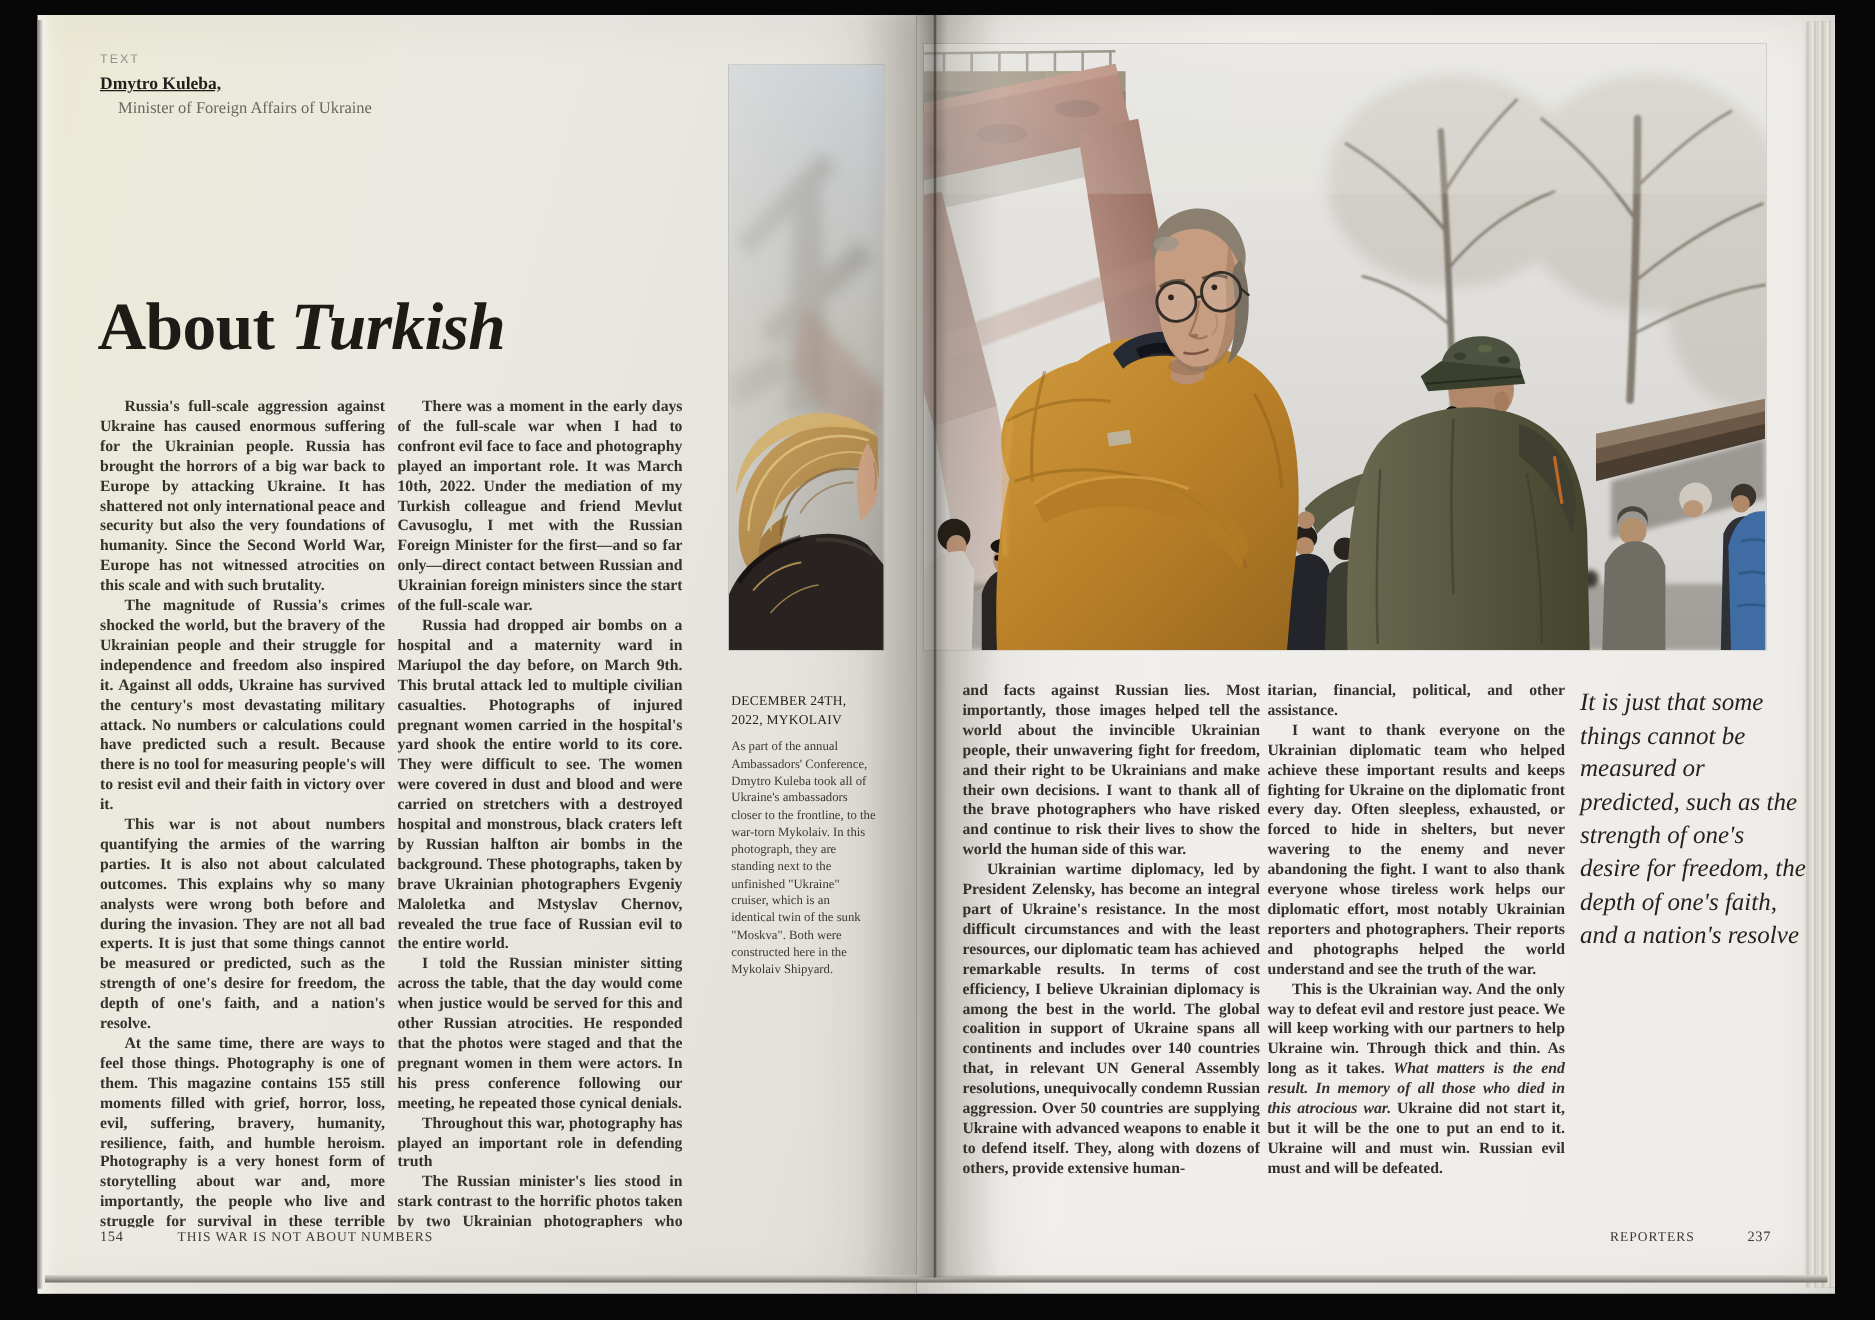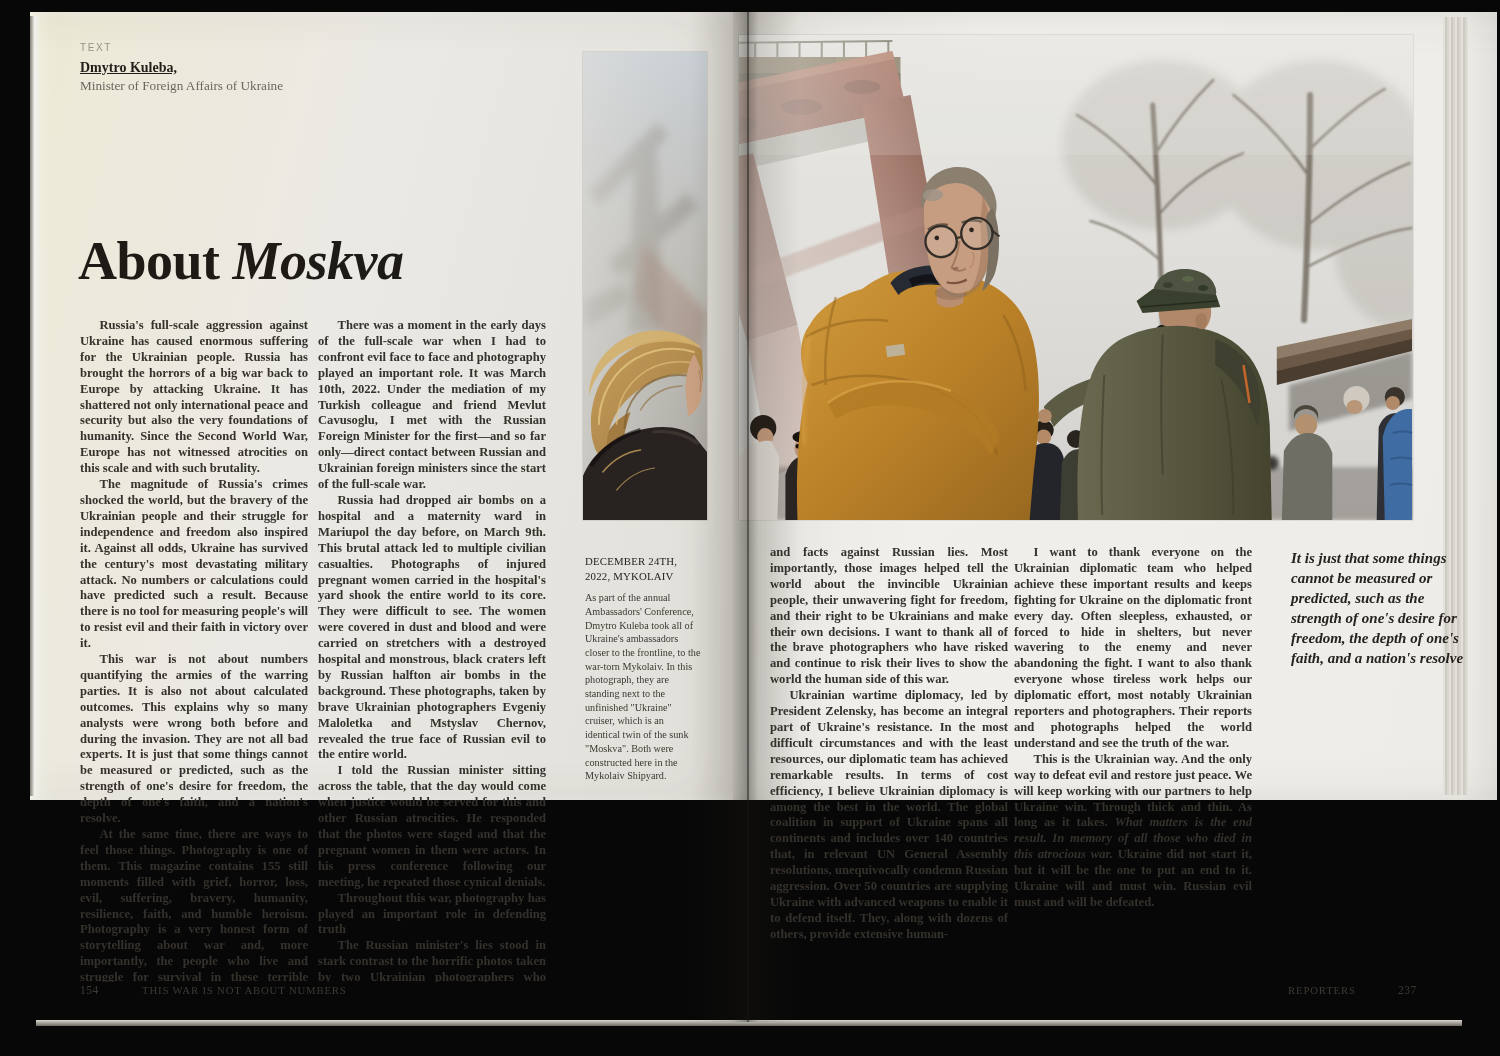--- a/index.html
+++ b/index.html
@@ -1,37 +1,37 @@
 <!DOCTYPE html>
 <html lang="en"><head>
 <meta charset="utf-8">
 <style>
   html,body{margin:0;padding:0;background:#070707;}
   body{width:1500px;height:1056px;overflow:hidden;font-family:"Liberation Serif",serif;}
   .stage{position:relative;width:1500px;height:1056px;background:#070707;}
   .spread{position:absolute;left:30px;top:12px;width:1438px;height:1010px;}
-  .page{position:absolute;top:0;height:788px;padding-left:29px;}
+  .page{position:absolute;top:0;height:1023px;}
   .page-left{left:0;width:703px;background:linear-gradient(105deg,#e6e4df 0%,#ecead5 0%,#ebe9e4 40%,#e2e0da 92%);
     box-shadow:inset 12px 0 24px -12px rgba(255,255,255,.85), inset -55px 0 75px -42px rgba(70,62,50,.32);}
   .page-right{left:703px;width:735px;background:linear-gradient(100deg,#e8e6e1 0%,#f0efeb 30%,#edece8 100%);
     box-shadow:inset 58px 0 85px -48px rgba(70,62,50,.30), inset -28px 0 45px -28px rgba(70,62,50,.16);}
   .stack-left{position:absolute;left:0;top:4px;bottom:4px;width:10px;
     background:linear-gradient(to right,#827e76,#f1efeb 45%,rgba(241,239,235,0));}
   .stack-right{position:absolute;left:710px;top:5px;bottom:5px;width:25px;
     background:repeating-linear-gradient(to right,#e4e1db 0 2px,#cdcac3 2px 4px,#d9d6cf 4px 6px),linear-gradient(to right,#e8e5df,#9a968e);}
   .stack-bottom{position:absolute;left:6px;right:6px;bottom:-4px;height:6px;
     background:linear-gradient(to bottom,#d9d6cf,#6f6b64);}
   .gutter{position:absolute;left:660px;top:0;width:110px;height:1010px;pointer-events:none;z-index:40;
     background:linear-gradient(to right,rgba(45,40,32,0) 0%,rgba(45,40,32,.12) 38%,rgba(25,22,17,.38) 52%,rgba(45,40,32,.14) 62%,rgba(45,40,32,0) 100%);}
   .gutter::after{content:"";position:absolute;left:57px;top:0;bottom:0;width:2px;background:rgba(25,21,16,.45);}
 
   .credit{position:absolute;}
   .credit .label{font-family:"Liberation Sans",sans-serif;font-size:10px;letter-spacing:1.6px;color:#96928a;margin-bottom:6px;}
   .credit .name{font-size:14px;font-weight:bold;color:#211d19;line-height:1.3;text-decoration:underline;}
-  .credit .role{font-size:13.2px;color:#6b675f;line-height:1.3;}
+  .credit .role{font-size:13.2px;color:#6b675f;line-height:1.3;text-align:center;}
   .credit-text{left:50px;top:30px;width:232px;}
   .credit-photo{left:292px;top:30px;width:206px;}
   .credit-photo .mix{font-size:13.2px;color:#6b675f;line-height:1.3;}
   .credit-photo .mix .b{font-weight:bold;color:#211d19;font-size:14px;}
 
   .title{position:absolute;left:48px;top:126px;width:560px;font-size:54px;font-weight:bold;color:#1e1a16;line-height:58px;letter-spacing:-.5px;}
   .title em{font-style:italic;}
 
   .col{position:absolute;font-size:12.6px;line-height:15.9px;color:#35312c;text-align:justify;overflow:hidden;}
   .col p{margin:0;text-indent:1.55em;font-weight:bold;}
@@ -42,21 +42,21 @@
   .col-d{left:281px;top:533px;width:238px;height:434px;}
 
   figure{margin:0;position:absolute;overflow:hidden;}
   .photo-strip{left:553px;top:40px;width:124px;height:468px;box-shadow:0 0 0 .5px rgba(80,74,64,.25);}
   .photo-main{left:6px;top:23px;width:674px;height:485px;box-shadow:0 0 0 .5px rgba(80,74,64,.2);}
 
   .caption{position:absolute;left:555px;top:542px;width:116px;}
   .caption-head{font-size:10.8px;font-weight:normal;letter-spacing:.2px;color:#26221e;line-height:1.35;margin-bottom:8px;}
   .caption-body{font-size:10.2px;line-height:13.7px;color:#3c3833;}
 
-  .pull-quote{position:absolute;left:531px;top:537px;width:184px;font-size:15px;font-style:italic;font-weight:bold;line-height:1.33;color:#26221e;margin-left:27px;}
+  .pull-quote{position:absolute;left:531px;top:537px;width:184px;font-size:20px;font-style:italic;font-weight:normal;line-height:1.33;color:#26221e;}
 
   .footer{position:absolute;top:972px;font-size:10.8px;letter-spacing:.5px;color:#3e3a34;}
   .pageno{font-size:11.5px;letter-spacing:.5px;text-align:right;}
   .fl-num{left:50px;}
   .fl-title{left:112px;letter-spacing:.8px;}
   .fr-title{left:555px;letter-spacing:.8px;}
   .fr-num{left:665px;}
 </style>
 </head>
 <body>
@@ -69,21 +69,21 @@
 
       <div class="credit credit-text">
         <div class="label">TEXT</div>
         <div class="name">Dmytro Kuleba,</div>
         <div class="role">Minister of Foreign Affairs of Ukraine</div>
       </div>
 
 
       <h1 class="title">
         <br>
-        <span>About</span> <em>Moskva</em>
+        <span>About</span> <em>Turkish</em>
       </h1>
 
       <div class="col col-a">
         <p>Russia's full-scale aggression against Ukraine has caused enormous suffering for the Ukrainian people. Russia has brought the horrors of a big war back to Europe by attacking Ukraine. It has shattered not only international peace and security but also the very foundations of humanity. Since the Second World War, Europe has not witnessed atrocities on this scale and with such brutality.</p>
         <p>The magnitude of Russia's crimes shocked the world, but the bravery of the Ukrainian people and their struggle for independence and freedom also inspired it. Against all odds, Ukraine has survived the century's most devastating military attack. No numbers or calculations could have predicted such a result. Because there is no tool for measuring people's will to resist evil and their faith in victory over it.</p>
         <p>This war is not about numbers quantifying the armies of the warring parties. It is also not about calculated outcomes. This explains why so many analysts were wrong both before and during the invasion. They are not all bad experts. It is just that some things cannot be measured or predicted, such as the strength of one's desire for freedom, the depth of one's faith, and a nation's resolve.</p>
         <p>At the same time, there are ways to feel those things. Photography is one of them. This magazine contains 155 still moments filled with grief, horror, loss, evil, suffering, bravery, humanity, resilience, faith, and humble heroism. Photography is a very honest form of storytelling about war and, more importantly, the people who live and struggle for survival in these terrible circumstances.</p>
       </div>
 
       <div class="col col-b">
@@ -398,20 +398,21 @@
           <rect x="0" y="0" width="668" height="120" fill="#eeedea" opacity=".18"></rect>
         </svg>
       </figure>
 
       <div class="col col-c">
         <p class="cont">and facts against Russian lies. Most importantly, those images helped tell the world about the invincible Ukrainian people, their unwavering fight for freedom, and their right to be Ukrainians and make their own decisions. I want to thank all of the brave photographers who have risked and continue to risk their lives to show the world the human side of this war.</p>
         <p>Ukrainian wartime diplomacy, led by President Zelensky, has become an integral part of Ukraine's resistance. In the most difficult circumstances and with the least resources, our diplomatic team has achieved remarkable results. In terms of cost efficiency, I believe Ukrainian diplomacy is among the best in the world. The global coalition in support of Ukraine spans all continents and includes over 140 countries that, in relevant UN General Assembly resolutions, unequivocally condemn Russian aggression. Over 50 countries are supplying Ukraine with advanced weapons to enable it to defend itself. They, along with dozens of others, provide extensive human-</p>
       </div>
 
       <div class="col col-d">
+        <p class="cont">itarian, financial, political, and other assistance.</p>
         <p>I want to thank everyone on the Ukrainian diplomatic team who helped achieve these important results and keeps fighting for Ukraine on the diplomatic front every day. Often sleepless, exhausted, or forced to hide in shelters, but never wavering to the enemy and never abandoning the fight. I want to also thank everyone whose tireless work helps our diplomatic effort, most notably Ukrainian reporters and photographers. Their reports and photographs helped the world understand and see the truth of the war.</p>
         <p><span>This is the Ukrainian way. And the only way to defeat evil and restore just peace. We will keep working with our partners to help Ukraine win. Through thick and thin. As long as it takes. </span><em>What matters is the end result. In memory of all those who died in this atrocious war.</em><span> Ukraine did not start it, but it will be the one to put an end to it. Ukraine will and must win. Russian evil must and will be defeated.</span></p>
       </div>
 
       <aside class="pull-quote">It is just that some things cannot be measured or predicted, such as the strength of one's desire for freedom, the depth of one's faith, and a nation's resolve</aside>
 
       <div class="footer fr-title">REPORTERS</div>
       <div class="footer pageno fr-num">237</div>
     </section>
 

